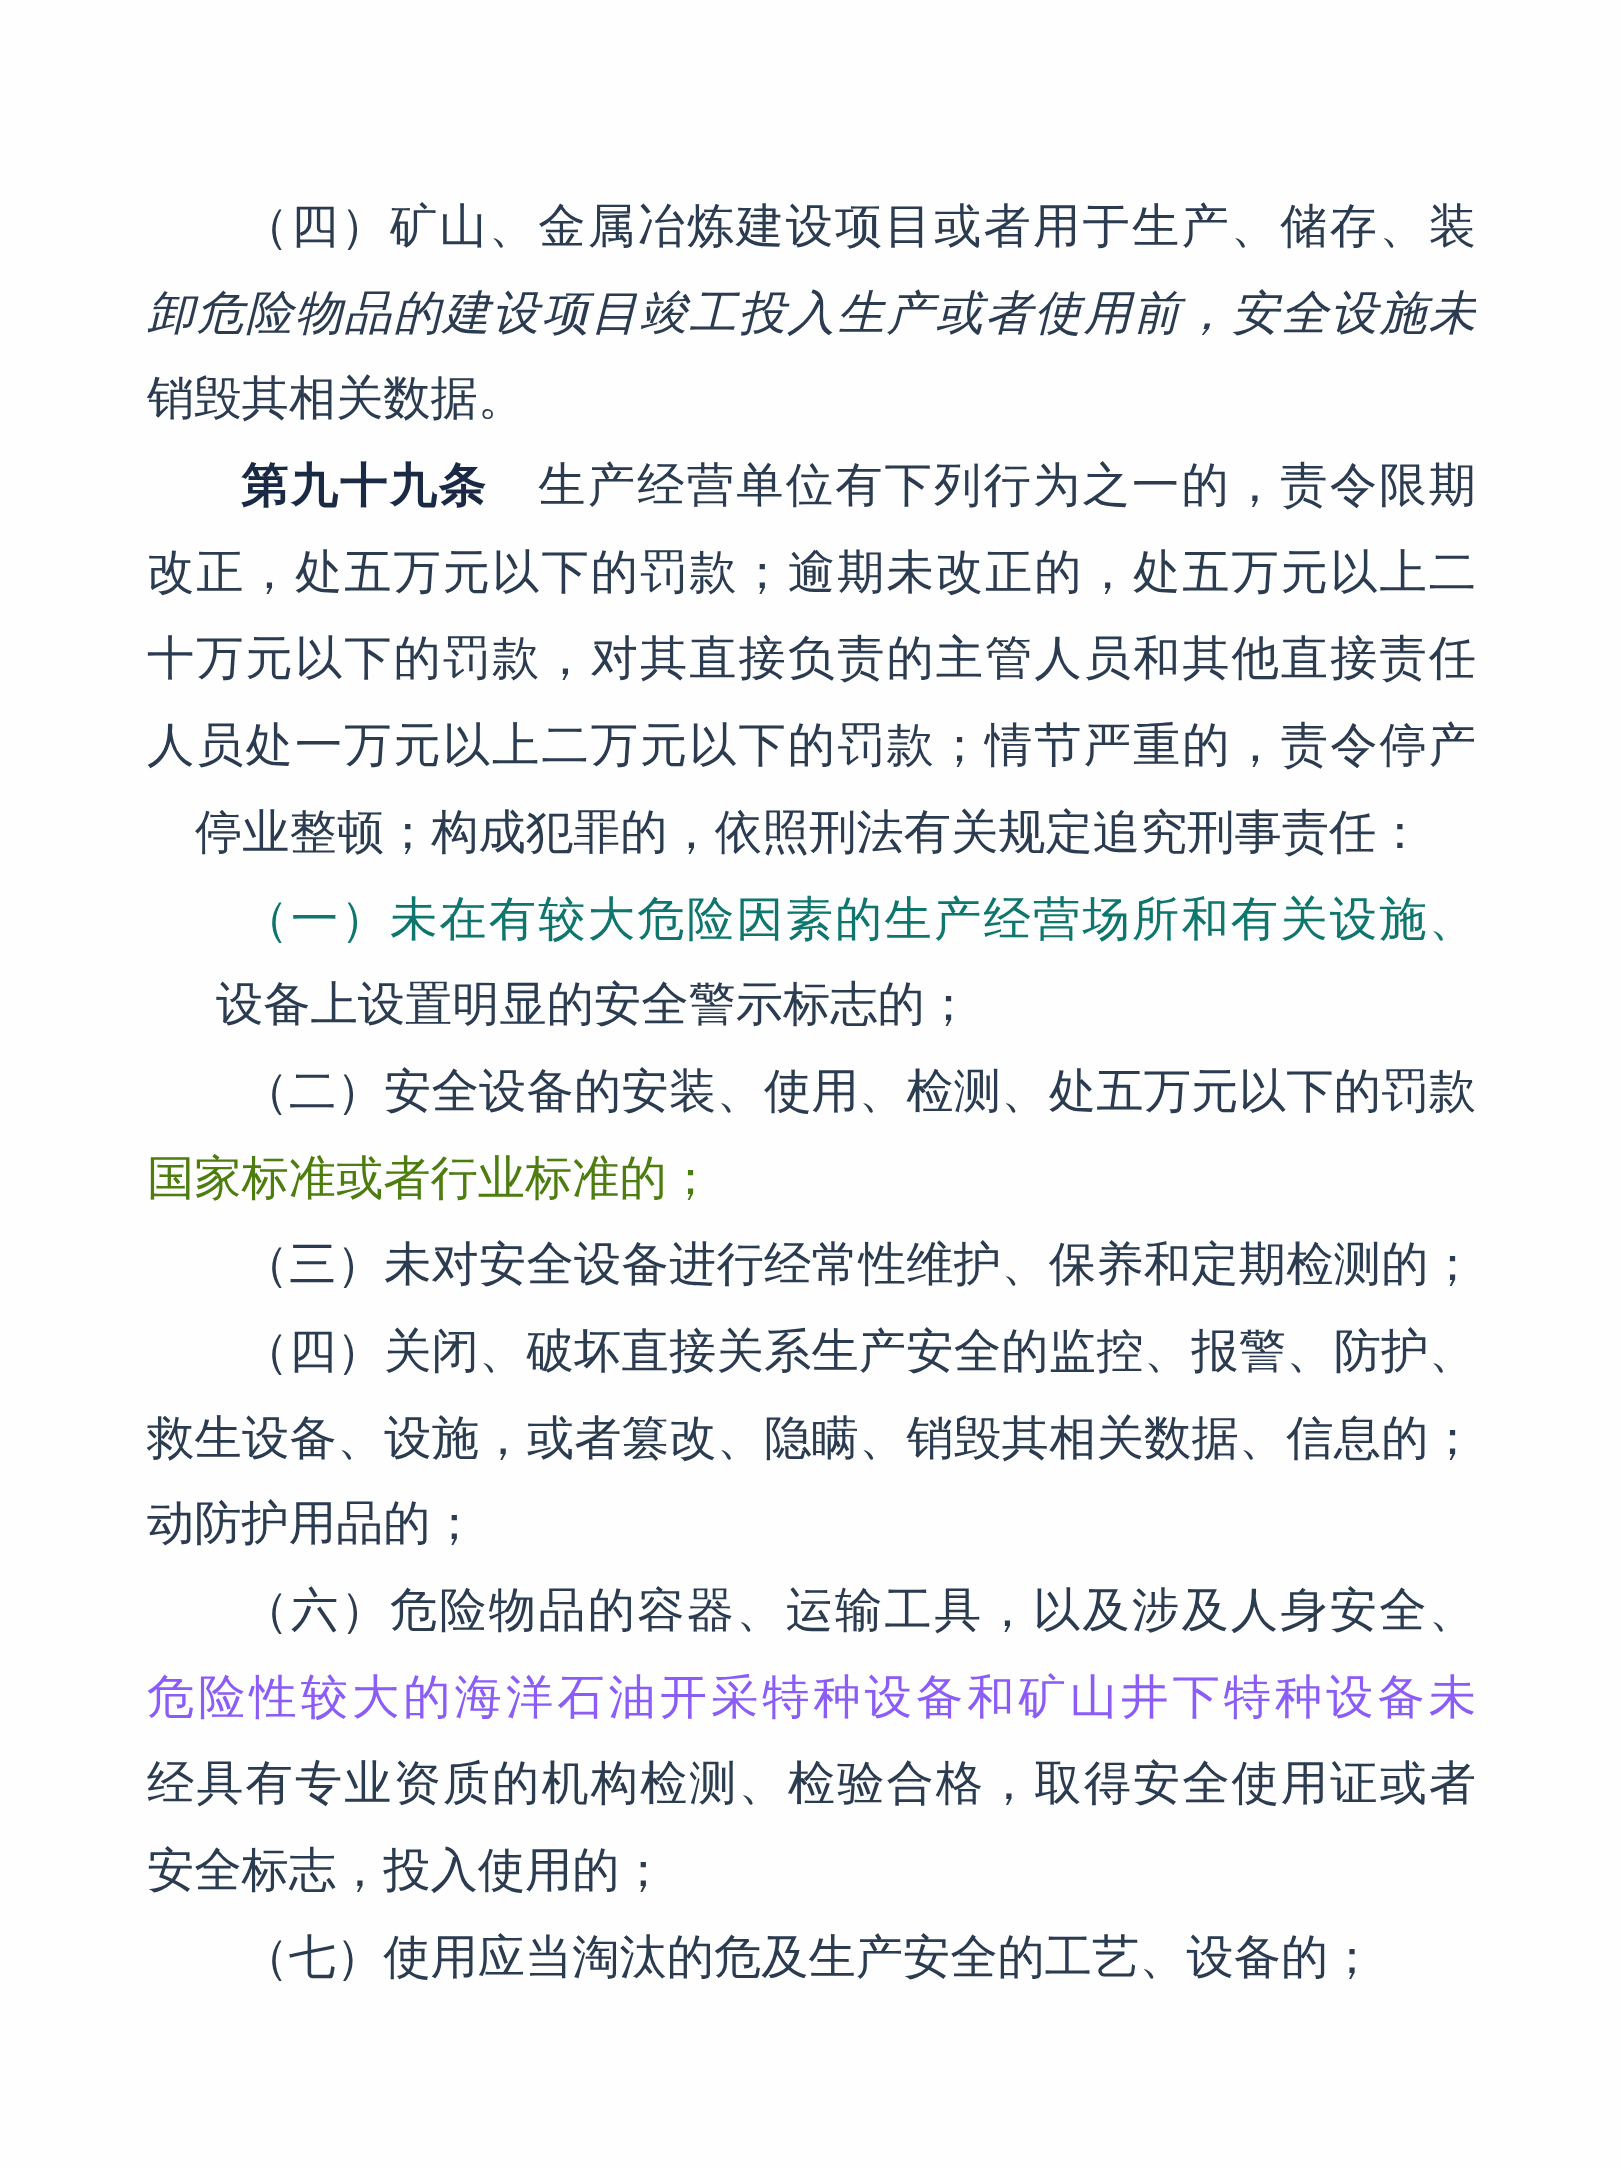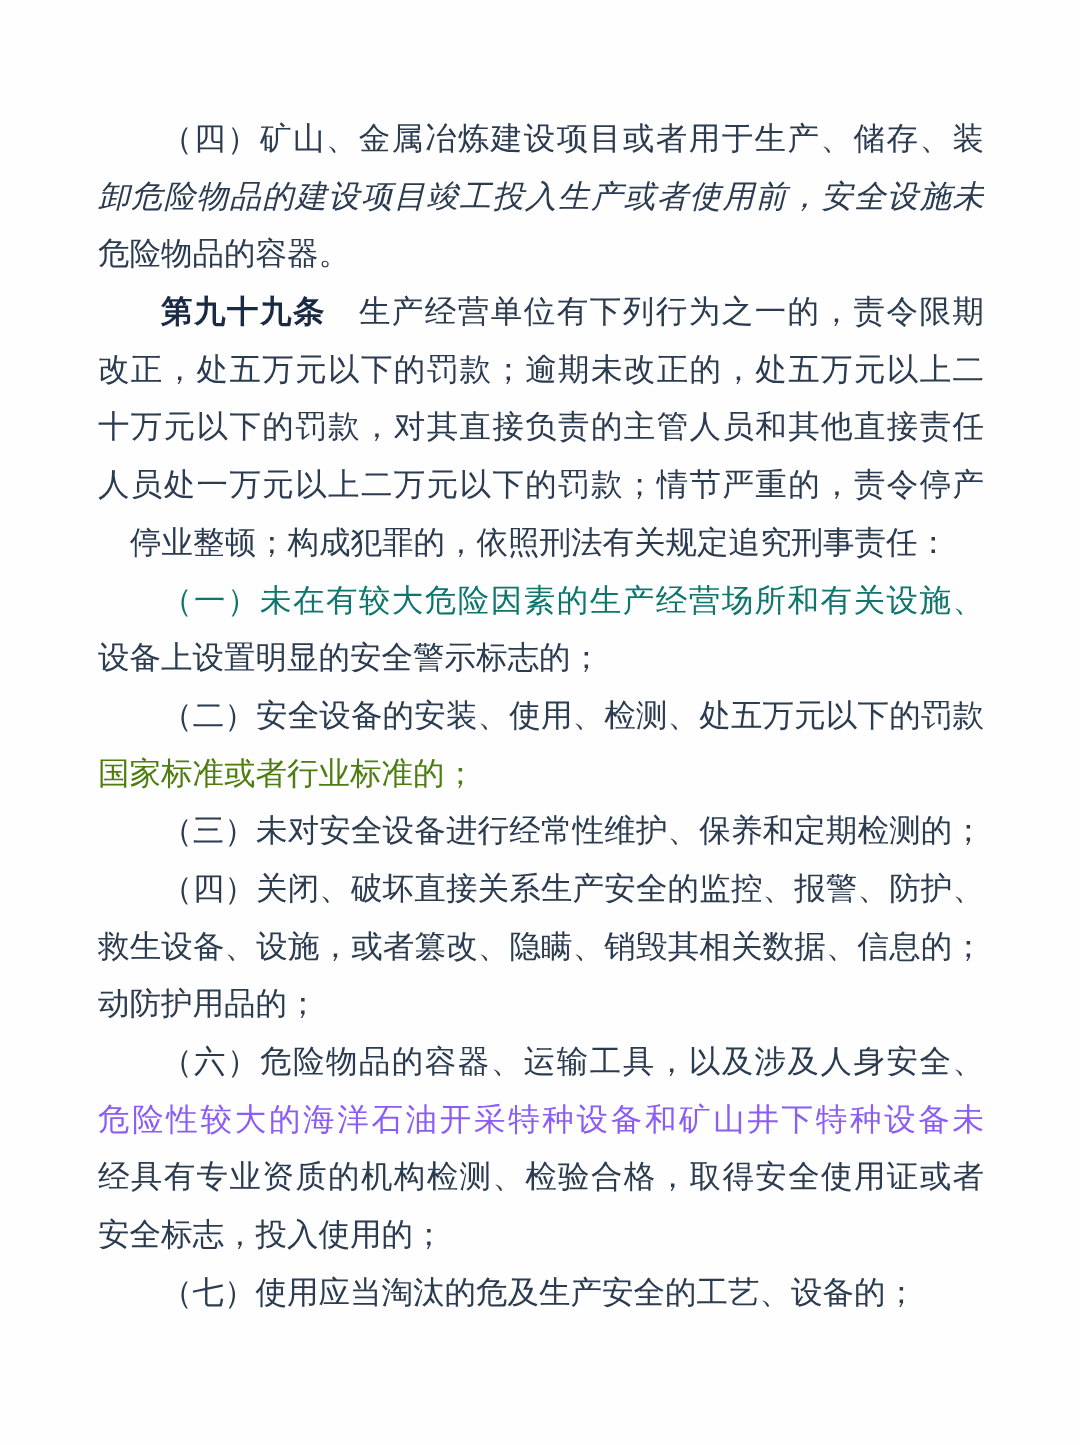--- a/index.html
+++ b/index.html
@@ -11,21 +11,21 @@
     position: relative;
     width: 1080px;
     height: 1445px;
     background: #fefefe;
     overflow: hidden;
     font-family: "Liberation Serif", "DejaVu Serif", serif;
   }
   .doc-body {
     position: absolute;
     left: 98px;
-    top: 110px;
+    top: 122px;
     width: 886px;
     overflow: hidden;
   }
   .line {
     height: 57.7px;
     line-height: 57.7px;
     font-size: 31.5px;
     color: #2b3b50;
     text-align: justify;
     text-align-last: left;
@@ -48,28 +48,28 @@
   }
 </style>
 </head>
 <body>
 
 <div class="page" style="background: rgb(254, 254, 254);">
   <div class="doc-body">
 
   <div class="line indent justify" style="color: rgb(43, 59, 80);"><span class="regular">（四）矿山、金属冶炼建设项目或者用于生产、储存、装</span></div>
       <div class="line justify" style="color: rgb(43, 59, 80); font-style: italic;"><span class="regular">卸危险物品的建设项目竣工投入生产或者使用前，安全设施未</span></div>
-      <div class="line" style="color: rgb(43, 59, 80);"><span class="regular">危险物品的容器。</span></div>
+      <div class="line" style="color: rgb(43, 59, 80);"><span class="regular">销毁其相关数据。</span></div>
       <div class="line indent justify" style="color: rgb(43, 59, 80);"><span class="lead-bold" style="color: rgb(27, 42, 68);">第九十九条</span><span class="regular">　生产经营单位有下列行为之一的，责令限期</span></div>
       <div class="line justify" style="color: rgb(43, 59, 80);"><span class="regular">改正，处五万元以下的罚款；逾期未改正的，处五万元以上二</span></div>
       <div class="line justify" style="color: rgb(43, 59, 80);"><span class="regular">十万元以下的罚款，对其直接负责的主管人员和其他直接责任</span></div>
       <div class="line justify" style="color: rgb(43, 59, 80);"><span class="regular">人员处一万元以上二万元以下的罚款；情节严重的，责令停产</span></div>
       <div class="line" style="color: rgb(43, 59, 80); margin-left: 32px;"><span class="regular">停业整顿；构成犯罪的，依照刑法有关规定追究刑事责任：</span></div>
       <div class="line indent justify" style="color: #0f766e;"><span class="regular">（一）未在有较大危险因素的生产经营场所和有关设施、</span></div>
-      <div class="line" style="color: rgb(43, 59, 80);"><span class="regular">设备上设置明显的安全警示标志的；</span></div>
+      <div class="line" style="color: rgb(43, 59, 80); margin-left: 46px;"><span class="regular">设备上设置明显的安全警示标志的；</span></div>
       <div class="line indent justify" style="color: rgb(43, 59, 80);"><span class="regular">（二）安全设备的安装、使用、检测、处五万元以下的罚款</span></div>
       <div class="line" style="color: #4d7c0f;"><span class="regular">国家标准或者行业标准的；</span></div>
       <div class="line indent justify" style="color: rgb(43, 59, 80);"><span class="regular">（三）未对安全设备进行经常性维护、保养和定期检测的；</span></div>
       <div class="line indent justify" style="color: rgb(43, 59, 80);"><span class="regular">（四）关闭、破坏直接关系生产安全的监控、报警、防护、</span></div>
       <div class="line justify" style="color: rgb(43, 59, 80);"><span class="regular">救生设备、设施，或者篡改、隐瞒、销毁其相关数据、信息的；</span></div>
       <div class="line" style="color: rgb(43, 59, 80);"><span class="regular">动防护用品的；</span></div>
       <div class="line indent justify" style="color: rgb(43, 59, 80);"><span class="regular">（六）危险物品的容器、运输工具，以及涉及人身安全、</span></div>
       <div class="line justify" style="color: #8b5cf6;"><span class="regular">危险性较大的海洋石油开采特种设备和矿山井下特种设备未</span></div>
       <div class="line justify" style="color: rgb(43, 59, 80);"><span class="regular">经具有专业资质的机构检测、检验合格，取得安全使用证或者</span></div>
       <div class="line" style="color: rgb(43, 59, 80);"><span class="regular">安全标志，投入使用的；</span></div>

